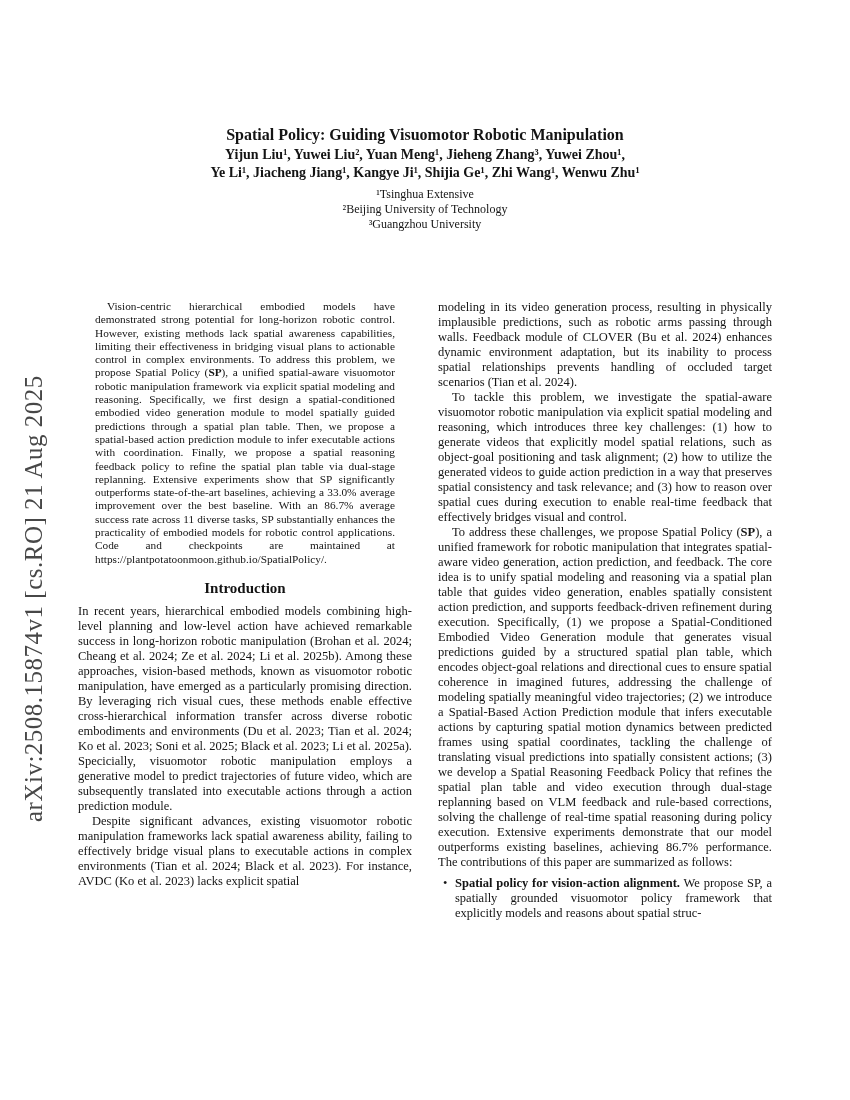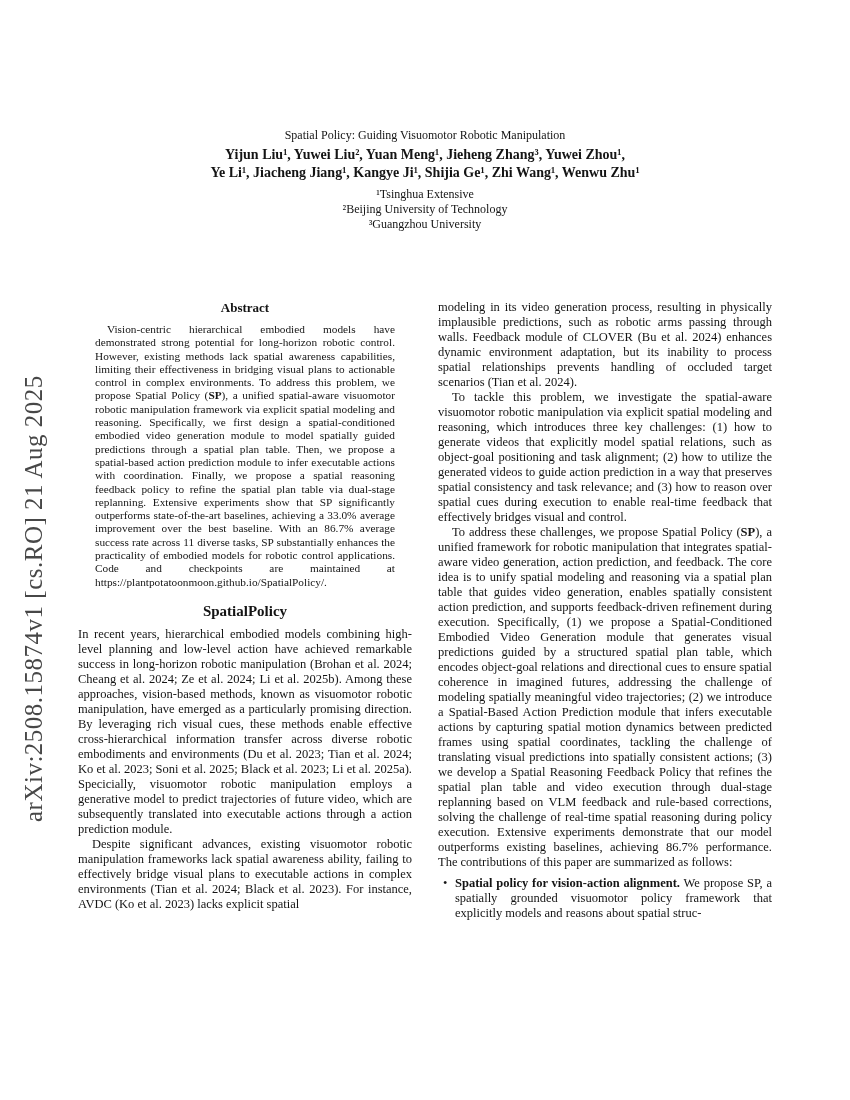--- a/index.html
+++ b/index.html
@@ -22,21 +22,21 @@
     transform-origin: left top;
     white-space: nowrap;
     font-size: 25px;
     color: #474747;
     letter-spacing: 0.5px;
   }
   .header {
     padding-top: 124px;
     text-align: center;
   }
-  .title { font-size: 12px; font-weight: normal; line-height: 22px; }
+  .title { font-size: 16px; font-weight: bold; line-height: 22px; }
   .title .tline { display: block; }
   .authors { font-size: 14px; font-weight: bold; line-height: 18px; }
   .authors .aline { display: block; }
   .affils { margin-top: 5px; font-size: 12px; line-height: 15px; }
   .affils .fline { display: block; }
   .columns {
     position: absolute;
     top: 300px;
     left: 78px;
     right: 78px;
@@ -104,25 +104,24 @@
     <div class="affils">
       <span class="fline">¹Tsinghua Extensive</span>
       <span class="fline">²Beijing University of Technology</span>
       <span class="fline">³Guangzhou University</span>
     </div>
   </div>
 
   <div class="columns">
 
     <div class="col">
-      <div class="abs-head">Abstract</div>
       <div class="abstract">
         <p class="abs-p"><span>Vision-centric hierarchical embodied models have demonstrated strong potential for long-horizon robotic control. However, existing methods lack spatial awareness capabilities, limiting their effectiveness in bridging visual plans to actionable control in complex environments. To address this problem, we propose Spatial Policy (</span><span class="b">SP</span><span>), a unified spatial-aware visuomotor robotic manipulation framework via explicit spatial modeling and reasoning. Specifically, we first design a spatial-conditioned embodied video generation module to model spatially guided predictions through a spatial plan table. Then, we propose a spatial-based action prediction module to infer executable actions with coordination. Finally, we propose a spatial reasoning feedback policy to refine the spatial plan table via dual-stage replanning. Extensive experiments show that SP significantly outperforms state-of-the-art baselines, achieving a 33.0% average improvement over the best baseline. With an 86.7% average success rate across 11 diverse tasks, SP substantially enhances the practicality of embodied models for robotic control applications. Code and checkpoints are maintained at </span><span>https://plantpotatoonmoon.github.io/SpatialPolicy/.</span></p>
       </div>
-      <div class="sec-head">SpatialPolicy</div>
+      <div class="sec-head">Introduction</div>
       <p class="p">In recent years, hierarchical embodied models combining high-level planning and low-level action have achieved remarkable success in long-horizon robotic manipulation (Brohan et al. 2024; Cheang et al. 2024; Ze et al. 2024; Li et al. 2025b). Among these approaches, vision-based methods, known as visuomotor robotic manipulation, have emerged as a particularly promising direction. By leveraging rich visual cues, these methods enable effective cross-hierarchical information transfer across diverse robotic embodiments and environments (Du et al. 2023; Tian et al. 2024; Ko et al. 2023; Soni et al. 2025; Black et al. 2023; Li et al. 2025a). Specicially, visuomotor robotic manipulation employs a generative model to predict trajectories of future video, which are subsequently translated into executable actions through a action prediction module.</p>
       <p class="p indent">Despite significant advances, existing visuomotor robotic manipulation frameworks lack spatial awareness ability, failing to effectively bridge visual plans to executable actions in complex environments (Tian et al. 2024; Black et al. 2023). For instance, AVDC (Ko et al. 2023) lacks explicit spatial</p>
     </div>
 
     <div class="col">
       <p class="p">modeling in its video generation process, resulting in physically implausible predictions, such as robotic arms passing through walls. Feedback module of CLOVER (Bu et al. 2024) enhances dynamic environment adaptation, but its inability to process spatial relationships prevents handling of occluded target scenarios (Tian et al. 2024).</p>
       <p class="p indent">To tackle this problem, we investigate the spatial-aware visuomotor robotic manipulation via explicit spatial modeling and reasoning, which introduces three key challenges: (1) how to generate videos that explicitly model spatial relations, such as object-goal positioning and task alignment; (2) how to utilize the generated videos to guide action prediction in a way that preserves spatial consistency and task relevance; and (3) how to reason over spatial cues during execution to enable real-time feedback that effectively bridges visual and control.</p>
       <p class="p indent"><span>To address these challenges, we propose Spatial Policy (</span><span class="b">SP</span><span>), a unified framework for robotic manipulation that integrates spatial-aware video generation, action prediction, and feedback. The core idea is to unify spatial modeling and reasoning via a spatial plan table that guides video generation, enables spatially consistent action prediction, and supports feedback-driven refinement during execution. Specifically, (1) we propose a Spatial-Conditioned Embodied Video Generation module that generates visual predictions guided by a structured spatial plan table, which encodes object-goal relations and directional cues to ensure spatial coherence in imagined futures, addressing the challenge of modeling spatially meaningful video trajectories; (2) we introduce a Spatial-Based Action Prediction module that infers executable actions by capturing spatial motion dynamics between predicted frames using spatial coordinates, tackling the challenge of translating visual predictions into spatially consistent actions; (3) we develop a Spatial Reasoning Feedback Policy that refines the spatial plan table and video execution through dual-stage replanning based on VLM feedback and rule-based corrections, solving the challenge of real-time spatial reasoning during policy execution. Extensive experiments demonstrate that our model outperforms existing baselines, achieving 86.7% performance. The contributions of this paper are summarized as follows:</span></p>
       <div class="bullet-list">
         <div class="bullet">

